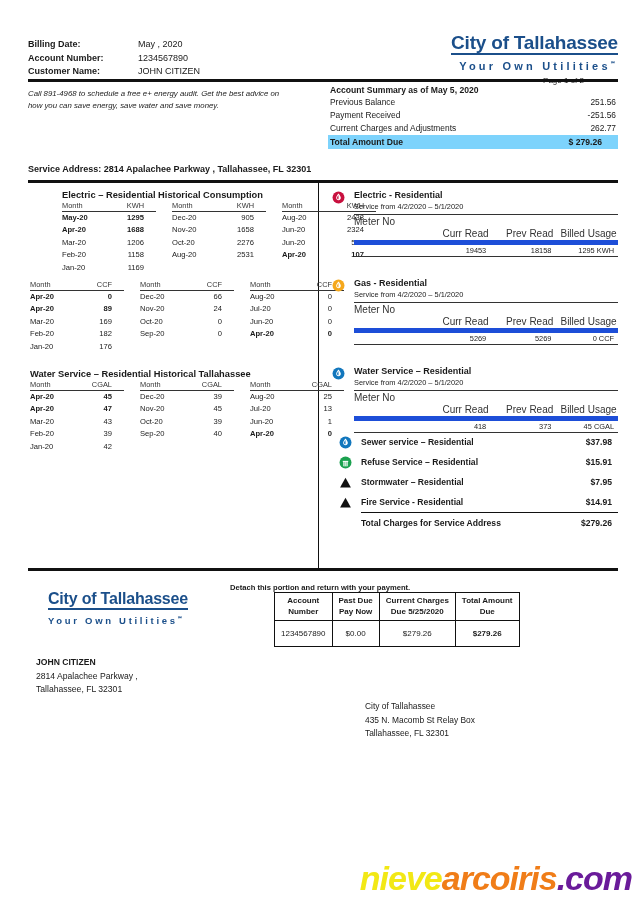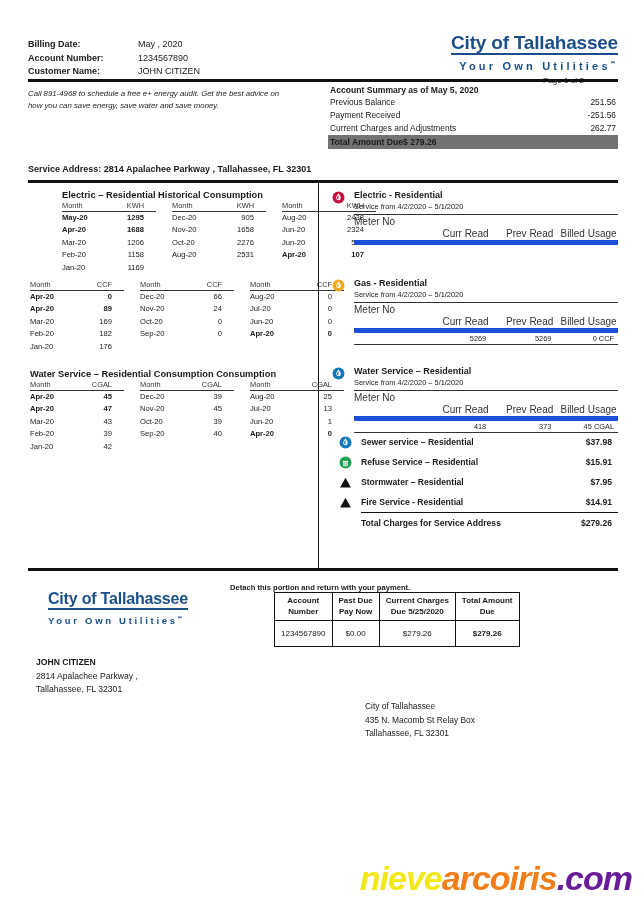--- a/index.html
+++ b/index.html
@@ -50,22 +50,22 @@
     position: absolute; left: 28px; top: 88px; width: 255px;
     font-size: 7.8px; font-style: italic; line-height: 11.5px; color: #222;
   }
   .summary {
     position: absolute; left: 328px; top: 84px; right: 24px;
   }
   .summary-title { font-size: 8.6px; font-weight: bold; padding: 1px 0 1px 2px; }
   .sum-row { display: flex; justify-content: space-between; font-size: 8.4px; line-height: 13px; padding-left: 2px; }
   .sum-row span:last-child { padding-right: 2px; }
   .sum-total {
-    display: flex; justify-content: flex-start;
-    font-size: 8.6px; font-weight: bold; background: #737373;
+    display: flex; justify-content: space-between;
+    font-size: 8.6px; font-weight: bold; background: #7dd3fc;
     line-height: 14px; padding-left: 2px;
   }
   .sum-total span:last-child { padding-right: 16px; }
 
   
   .svc-addr {
     position: absolute; left: 28px; top: 164px;
     font-size: 9px; font-weight: bold;
   }
   .rule-mid {
@@ -362,21 +362,21 @@
           <div class="v">0</div>
         </div>
         <div class="hist-row b">
           <div class="m">Apr-20</div>
           <div class="v">0</div>
         </div>
       </div>
     </div>
   </div>
 <div class="hist-block" id="hist2" style="top:369px;">
-    <div class="hist-title">Water Service – Residential Consumption Consumption</div>
+    <div class="hist-title">Water Service – Residential Historical Tallahassee</div>
     <div class="hist-tables">
       <div class="hist-col">
         <div class="hist-hdr">
           <div class="m">Month</div>
           <div class="v">CGAL</div>
         </div>
         <div class="hist-row b">
           <div class="m">Apr-20</div>
           <div class="v">45</div>
         </div>
@@ -457,20 +457,26 @@
         <div class="svc-name">Electric - Residential</div>
         <div class="svc-period">Service from 4/2/2020 – 5/1/2020</div>
       </div>
     </div>
     <div class="meter-tbl">
       <div class="meter-hdr">
         <div class="c1">Meter No</div>
         <div class="c2">Curr Read</div>
         <div class="c3">Prev Read</div>
         <div class="c4">Billed Usage</div>
+      </div>
+      <div class="meter-row">
+        <div class="c1"></div>
+        <div class="c2">19453</div>
+        <div class="c3">18158</div>
+        <div class="c4">1295 KWH</div>
       </div>
     </div>
   </div>
 <div class="svc-block" id="svc1" style="top:278px;">
     <div class="svc-head">
       <div class="svc-icon">
         <svg viewBox="0 0 24 24" width="13" height="13" class="ic">
           <circle cx="12" cy="12" r="11" fill="#f5a81c"></circle>
           <path d="M12 4.4c-2.0 2.9-4.3 5.1-4.3 8.1 0 2.5 1.9 4.5 4.3 4.5s4.3-2.0 4.3-4.5c0-3.0-2.3-5.2-4.3-8.1z" fill="#ffffff"></path>
           <path d="M12 7.6c-1.2 1.9-2.6 3.3-2.6 5.1 0 1.5 1.2 2.7 2.6 2.7z" fill="#f5a81c"></path>

